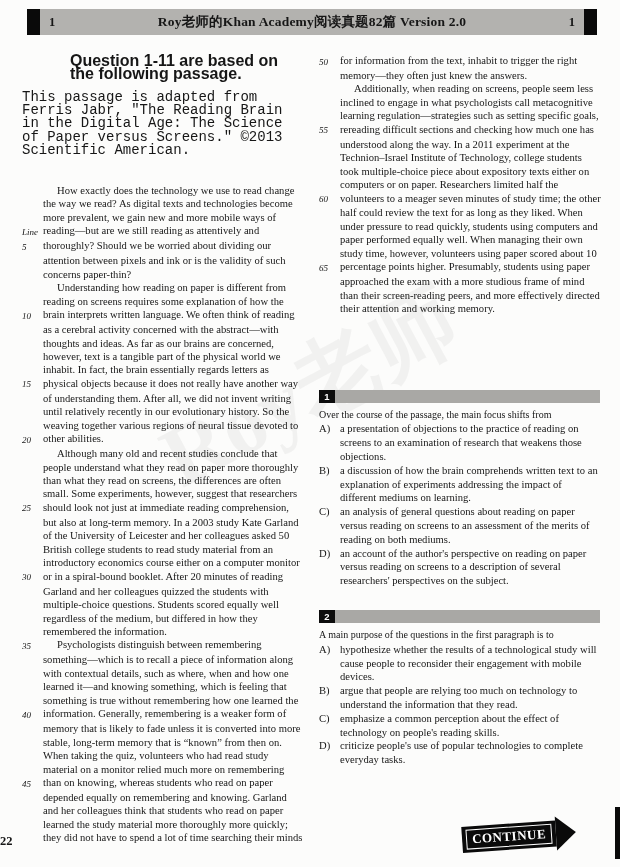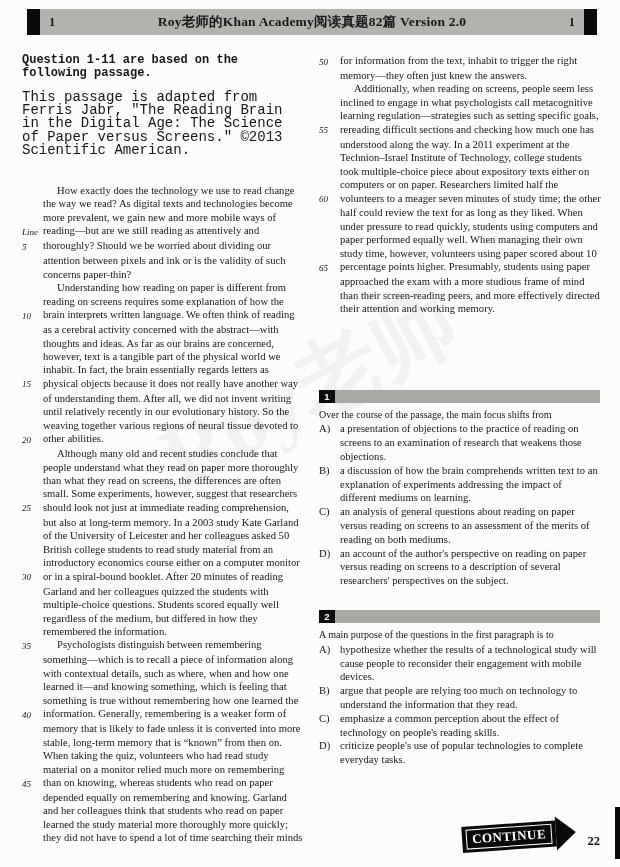--- a/index.html
+++ b/index.html
@@ -15,40 +15,40 @@
   .hdr-num{font-size:12.5px;font-weight:700;width:26px;}
   .hdr-num.right{text-align:right;}
   .hdr-title{flex:1;text-align:center;font-weight:700;font-size:13.5px;letter-spacing:.2px;}
   
   .wm{position:absolute;top:330px;left:40px;width:540px;text-align:center;
       font-size:86px;font-weight:700;color:#4a4a4a;opacity:.055;
       transform:rotate(-28deg);pointer-events:none;white-space:nowrap;}
   
   .cols{position:absolute;top:54px;left:22px;width:578px;display:flex;gap:16px;}
   .col{width:281px;}
-  .instructions{font-family:Liberation Mono, monospace;font-weight:700;font-size:12px;line-height:13px;margin-bottom:11px;}
+  .instructions{font-family:Liberation Sans, sans-serif;font-weight:700;font-size:16px;line-height:13px;margin-bottom:11px;margin-left:48px;}
   .source{font-family:Liberation Mono, monospace;font-size:14px;line-height:13.2px;margin-bottom:27px;padding-right:14px;}
   
   .pline{display:flex;font-size:10.6px;line-height:13.45px;}
   .gut{flex:0 0 21px;font-style:italic;font-size:9px;text-align:left;padding-top:1.5px;}
   .ptext{flex:1;white-space:nowrap;letter-spacing:0;}
   .ptext.ind{padding-left:14px;}
   
   .questions{margin-top:74px;}
   .qblock + .qblock{margin-top:22px;}
   .qbar{display:flex;height:13px;margin-bottom:5px;}
   .qbar-num{width:16px;background:#0d0d0d;color:#fff;font-family:"Liberation Sans",sans-serif;
             font-size:9.5px;font-weight:700;display:flex;align-items:center;justify-content:center;}
   .qbar-fill{flex:1;background:#a9a8a5;}
   .qstem{font-size:10px;line-height:13.8px;margin-bottom:1px;}
   .choice{display:flex;font-size:10.6px;line-height:13.8px;}
   .cletter{flex:0 0 21px;}
   .ctext{flex:1;}
   
-  .pagenum{position:absolute;left:0;right:20px;bottom:18px;text-align:right;font-weight:700;font-size:12.5px;}
+  .pagenum{position:absolute;left:0;right:20px;bottom:18px;text-align:left;font-weight:700;font-size:12.5px;}
   .continue{position:absolute;right:44px;bottom:14px;transform:rotate(-4deg);display:flex;align-items:center;}
   .continue-body{background:#0a0a0a;padding:3px 4px;}
   .continue-label{border:1px solid #fff;color:#fff;font-family:"Liberation Serif",serif;
                   font-weight:700;font-size:13px;letter-spacing:.5px;padding:1px 5px;display:block;}
   .continue-head{width:0;height:0;border-top:17px solid transparent;border-bottom:17px solid transparent;border-left:20px solid #0a0a0a;}
   .edge-strip{position:absolute;right:0;bottom:8px;width:5px;height:52px;background:#0a0a0a;}
 </style>
 </head>
 <body>
 

